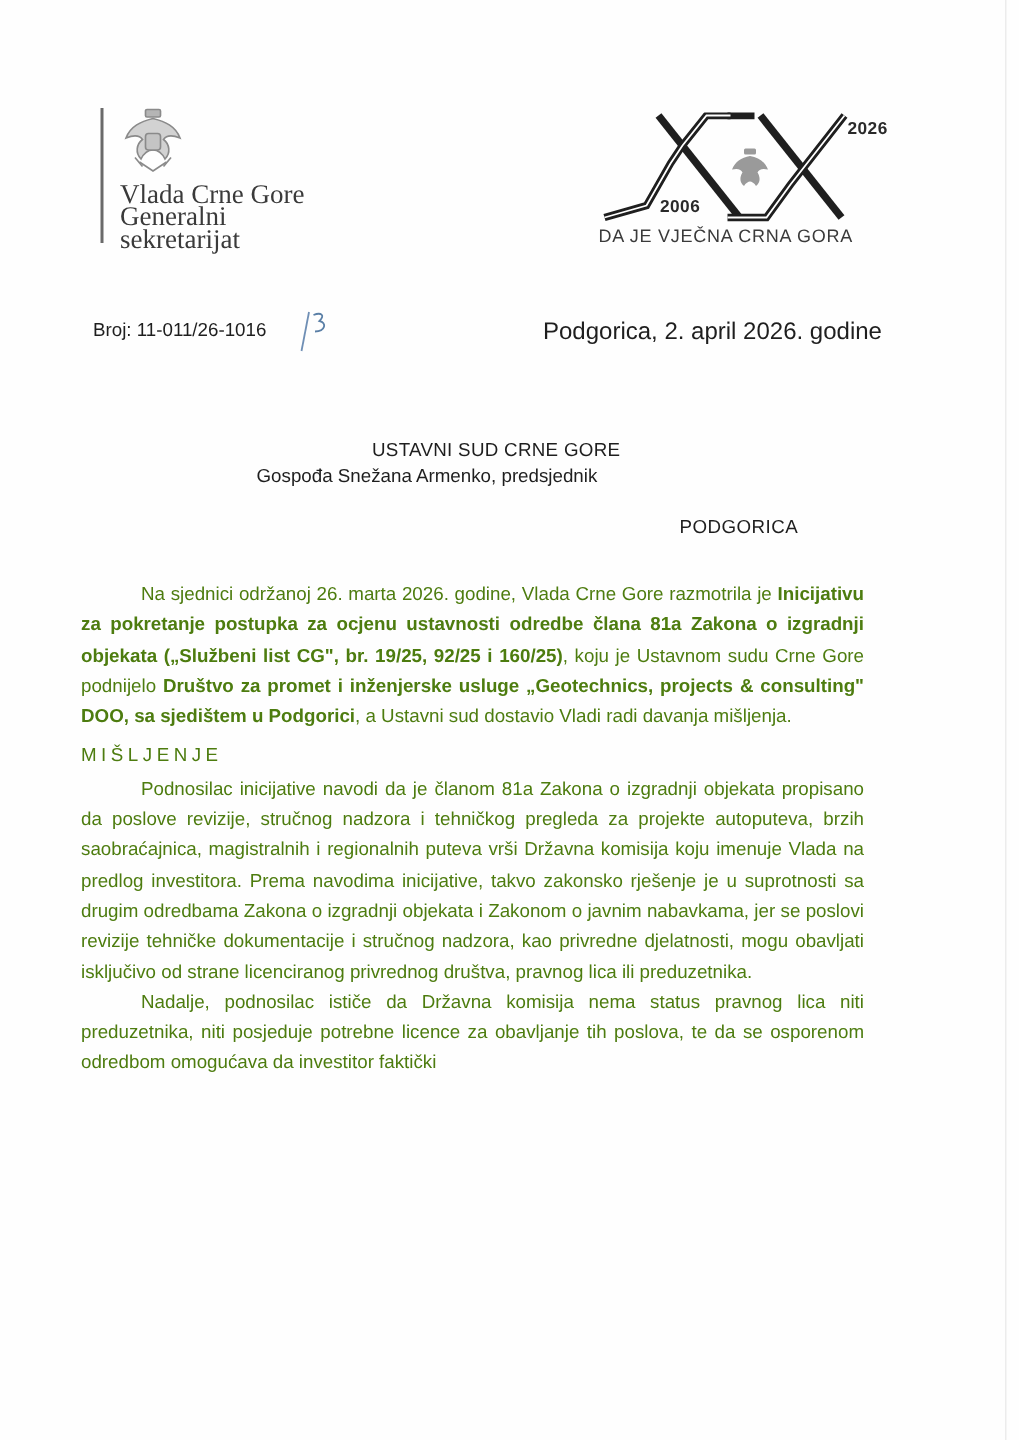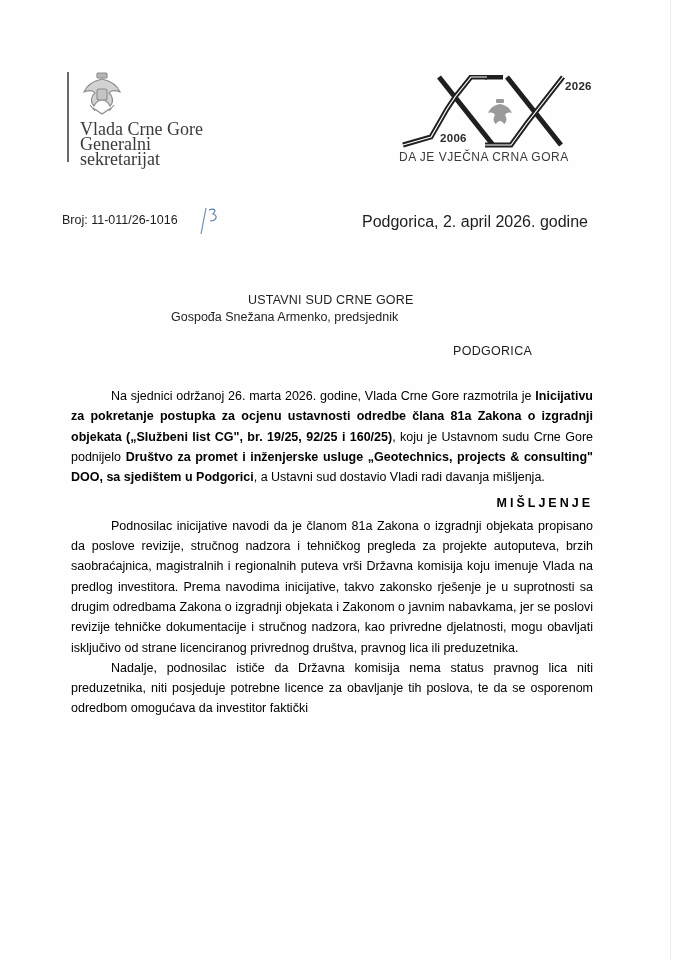--- a/index.html
+++ b/index.html
@@ -125,35 +125,35 @@
     position: absolute;
     left: 453px; top: 344px;
     font-size: 12.5px;
     color: #1e1e1e;
     letter-spacing: 0.3px;
   }
 
   
   .body-text {
     position: absolute;
-    left: 71px; top: 386px;
+    left: 54px; top: 386px;
     width: 522px;
     font-size: 12.5px;
     line-height: 20.3px;
-    color: #000000;
+    color: #4d7c0f;
     text-align: justify;
   }
   .para {
     text-indent: 40px;
     margin: 0;
   }
   .para b { font-weight: bold; }
   .heading {
-    text-align: right;
-    font-weight: bold;
+    text-align: left;
+    font-weight: normal;
     letter-spacing: 3px;
     margin: 6px 0 2px 0;
     text-indent: 0;
     font-size: 12.5px;
   }
 </style>
 </head>
 <body>
 
 <div class="page">

